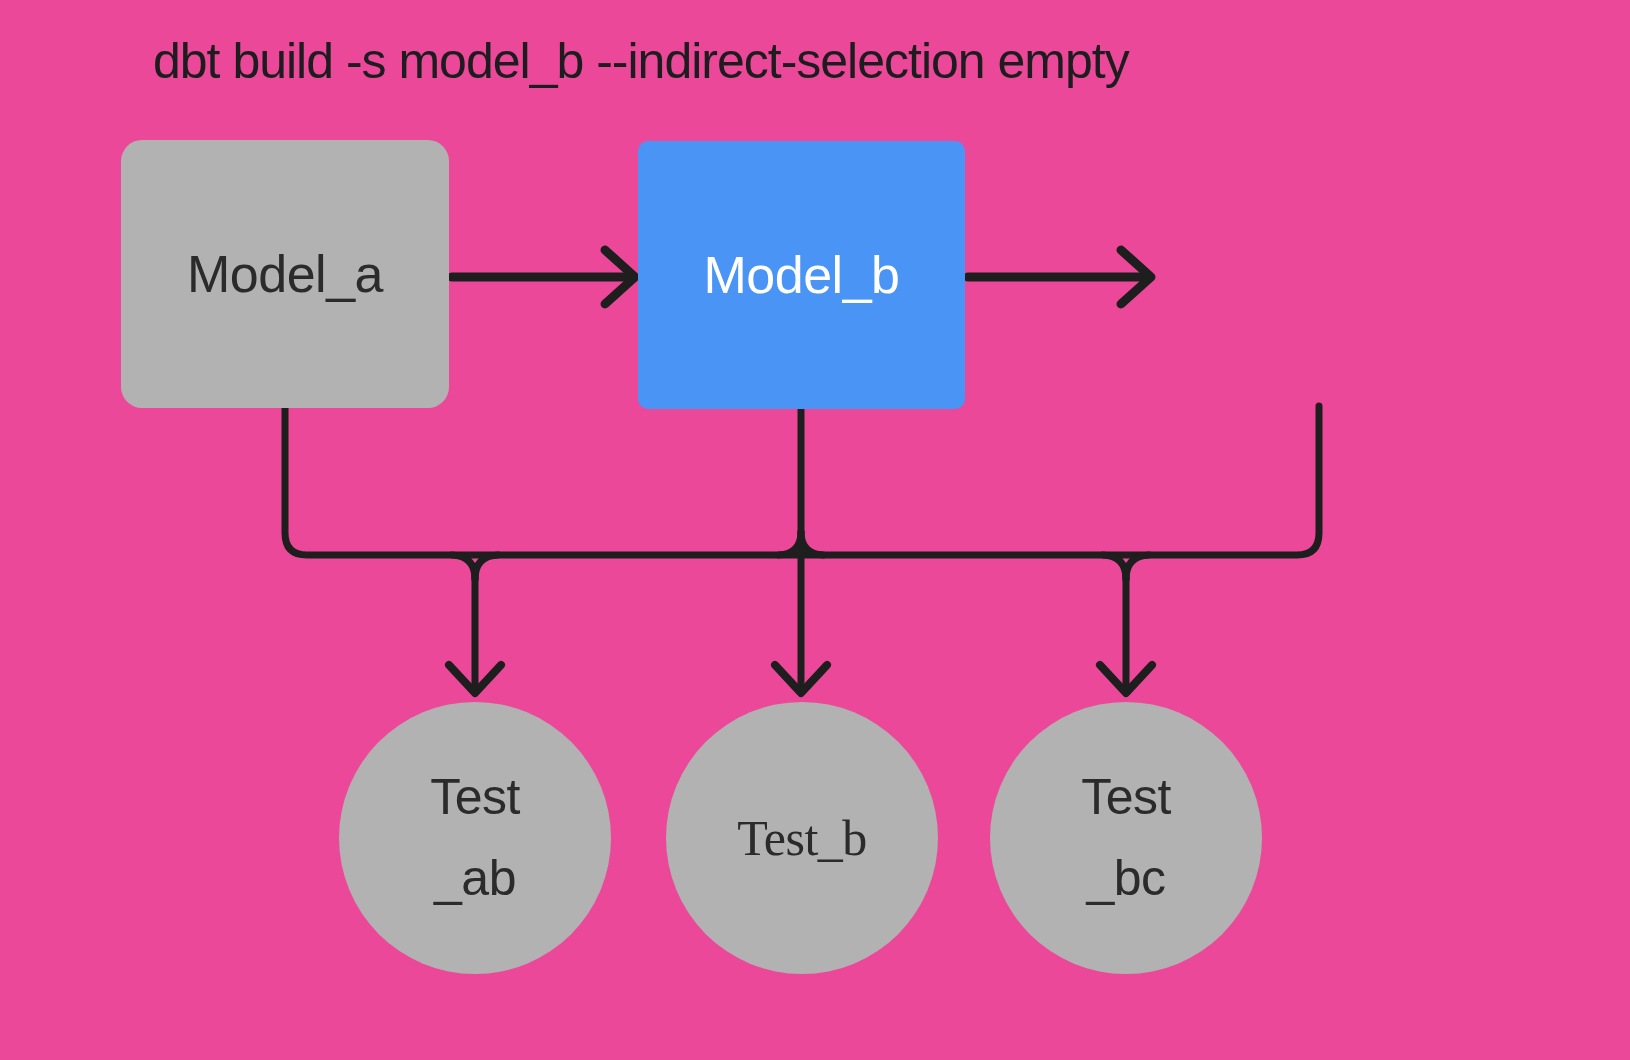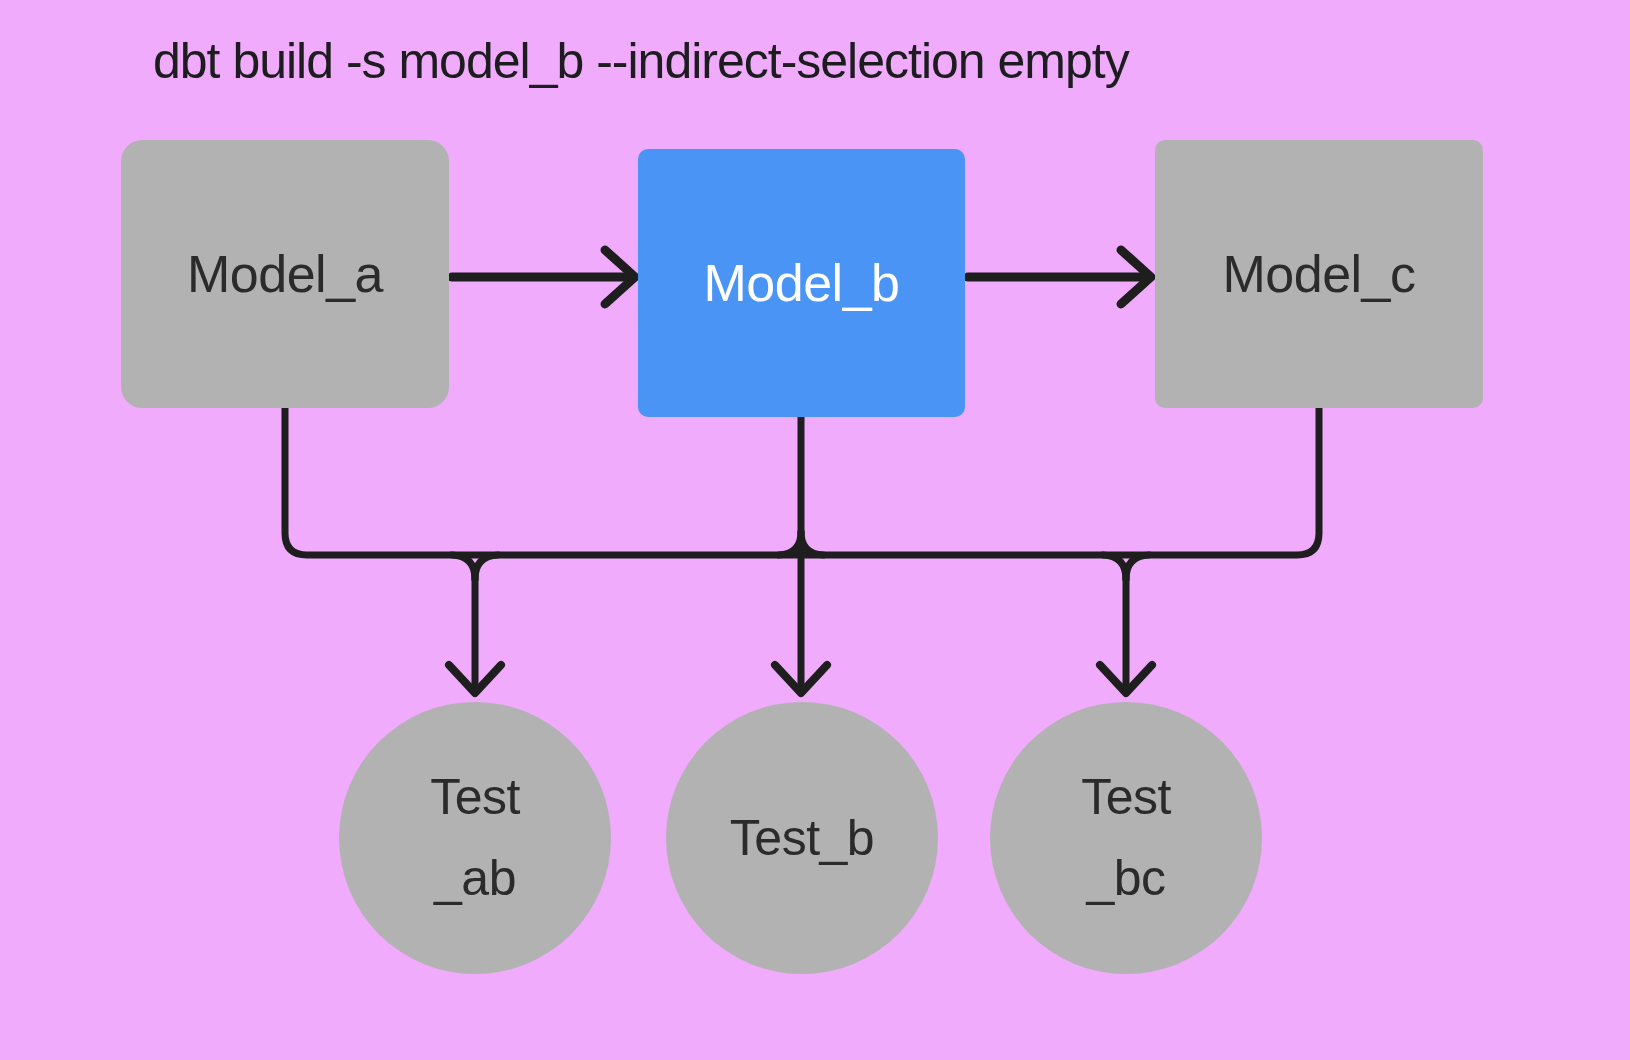--- a/index.html
+++ b/index.html
@@ -8,21 +8,21 @@
     width: 1630px;
     height: 1060px;
     background: #ffffff;
     font-family: "Liberation Sans", "DejaVu Sans", sans-serif;
     overflow: hidden;
   }
   #canvas {
     position: relative;
     width: 1630px;
     height: 1060px;
-    background: #f0abfc;
+    background: #ec4899;
   }
   .title {
     position: absolute;
     left: 153px;
     top: 32px;
     font-size: 50px;
     font-weight: 500;
     letter-spacing: -1px;
     white-space: nowrap;
   }
@@ -109,34 +109,31 @@
         <path d="M 1126 570 V 686" stroke-width="7"></path>
         <path d="M 1100 665 L 1126 693 L 1152 665" stroke-width="8"></path>
       </g>
     </g>
   </svg>
 
   <div class="model-box" id="box-model-a" style="background-color: rgb(178, 178, 178); color: rgb(43, 43, 43); border-radius: 21px;">
     <span>Model_a</span>
   </div>
 
-  <div class="model-box" id="box-model-b" style="background-color: rgb(74, 148, 246); color: rgb(255, 255, 255); margin-top: 8px;">
+  <div class="model-box" id="box-model-b" style="background-color: rgb(74, 148, 246); color: rgb(255, 255, 255);">
     <span>Model_b</span>
   </div>
 
-  <div class="model-box" id="box-model-c" style="background-color: rgb(178, 178, 178); color: rgb(43, 43, 43);">
-    <span>Model_c</span>
-  </div>
 
   <div class="test-circle" id="circle-test-ab" style="background-color: rgb(178, 178, 178); color: rgb(43, 43, 43);">
     <span>Test</span>
     <span>_ab</span>
   </div>
 
-  <div class="test-circle" id="circle-test-b" style="background-color: rgb(178, 178, 178); color: rgb(43, 43, 43);">
+  <div class="test-circle" id="circle-test-b" style="background-color: rgb(178, 178, 178); color: rgb(43, 43, 43); font-family: Liberation Serif, serif;">
     <span>Test_b</span>
   </div>
 
   <div class="test-circle" id="circle-test-bc" style="background-color: rgb(178, 178, 178); color: rgb(43, 43, 43);">
     <span>Test</span>
     <span>_bc</span>
   </div>
 
 </div>
 

